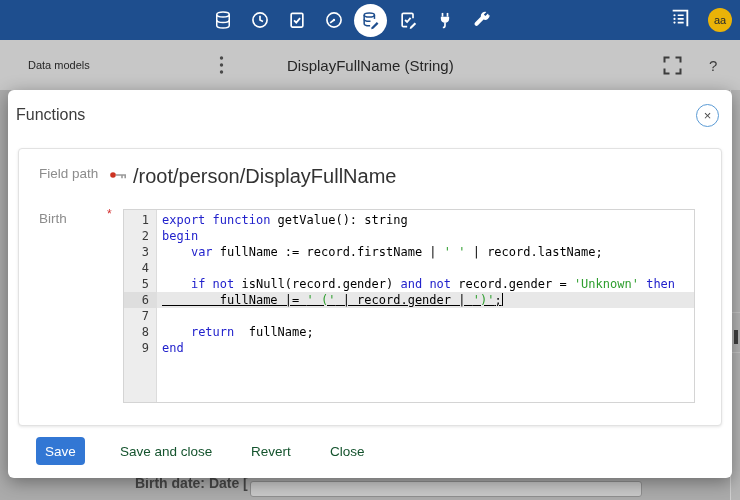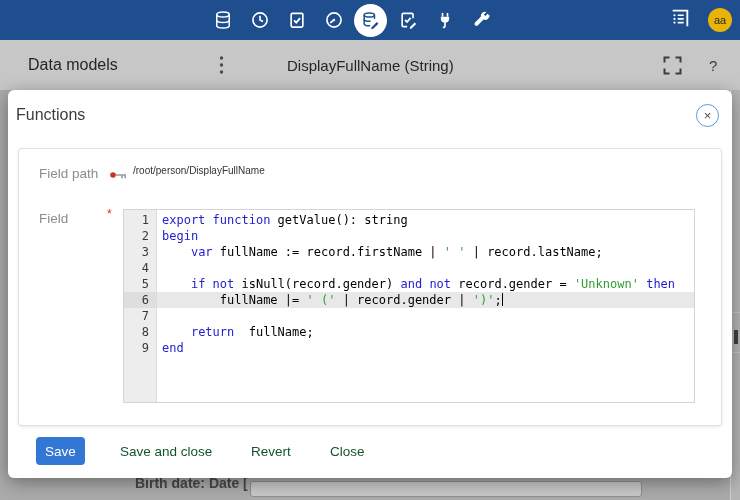--- a/index.html
+++ b/index.html
@@ -11,21 +11,21 @@
   .topbar { position:absolute; left:0; top:0; width:740px; height:40px; background:var(--topbar-bg,#1e4e8e); z-index:30; }
   .topbar-center { position:absolute; left:204px; top:0; height:40px; display:flex; }
   .icon-slot { width:37px; height:40px; display:flex; align-items:center; justify-content:center; cursor:pointer; }
   .icon-slot svg { display:block; }
   .active-bubble { width:33px; height:33px; border-radius:50%; background:#ffffff; display:flex; align-items:center; justify-content:center; }
   .topbar-right { position:absolute; right:8px; top:0; height:40px; display:flex; align-items:center; gap:17px; }
   .avatar { width:24px; height:24px; border-radius:50%; background:#eab308; color:#24282c; font-size:11px; display:flex; align-items:center; justify-content:center; }
 
   
   .toolbar { position:absolute; left:0; top:40px; width:740px; height:50px; background:#c7c7c7; z-index:10; }
-  .breadcrumb { position:absolute; left:28px; top:0; height:50px; display:flex; align-items:center; font-size:16px; color:#262626; }
+  .breadcrumb { position:absolute; left:28px; top:0; height:50px; display:flex; align-items:center; font-size:11px; color:#262626; }
   .kebab { position:absolute; left:212px; top:14px; width:18px; height:22px; display:flex; align-items:center; justify-content:center; cursor:pointer; }
   .page-title { position:absolute; left:287px; top:0; height:50px; display:flex; align-items:center; font-size:15px; color:#262626;text-align:center; }
   .fullscreen-btn { position:absolute; left:663px; top:16px; width:19px; height:19px; cursor:pointer; }
   .help-btn { position:absolute; left:709px; top:0; height:50px; display:flex; align-items:center; font-size:15px; color:#3d3d3d; cursor:pointer; }
 
   
   .backdrop { position:absolute; left:0; top:90px; width:740px; height:410px; background:#ababab; z-index:10; overflow:hidden; }
   .bg-form-text { position:absolute; left:135px; top:385px; font-size:14px; font-weight:bold; color:#474747; }
   .bg-input { position:absolute; left:250px; top:391px; width:392px; height:16px; background:#c9c9c9; border:1px solid #8f8f8f; border-radius:3px; }
   .bg-scroll { position:absolute; right:0; top:0; width:10px; height:410px; background:#b5b5b5; border-left:1px solid #cfcfcf; }
@@ -38,33 +38,33 @@
            box-shadow:0 4px 18px rgba(0,0,0,0.38); z-index:20; }
   .modal-title { position:absolute; left:8px; top:0; height:50px; display:flex; align-items:center; font-size:16px; color:#3c3c3c; }
   .modal-close { position:absolute; right:13px; top:14px; width:23px; height:23px; border-radius:50%; border:1px solid #5b9bd5;
                  background:#fff; color:#4a4a4a; font-size:13px; display:flex; align-items:center; justify-content:center; cursor:pointer; }
 
   .card { position:absolute; left:10px; top:58px; width:704px; height:278px; background:#fff; border:1px solid #e2e2e2;
           border-radius:4px; box-shadow:0 1px 3px rgba(0,0,0,0.10);padding-left:18px; }
   .fieldpath-row { position:absolute; left:0; top:16px; width:100%; height:20px; }
   .field-label { position:absolute; left:20px; top:1px; font-size:13.5px; color:#8c8c8c; }
   .key-ic { position:absolute; left:90px; top:3px; }
-  .field-value { position:absolute; left:114px; top:0; font-size:10px; color:#333333; }
+  .field-value { position:absolute; left:114px; top:0; font-size:20px; color:#333333; }
   .script-label { position:absolute; left:20px; top:62px; font-size:13.5px; color:#8c8c8c; }
   .required-star { position:absolute; left:88px; top:58px; font-size:12px; color:#d22d2d; }
 
   
   .editor { position:absolute; left:104px; top:60px; width:572px; height:194px; border:1px solid #d4d4d4; background:#fff;
             font-family:"DejaVu Sans Mono", monospace; font-size:12px; line-height:16px; overflow:hidden; }
   .gutter-bg { position:absolute; left:0; top:0; bottom:0; width:33px; background:#ededed; border-right:1px solid #dcdcdc; }
   .ed-lines { position:absolute; left:0; top:2px; width:100%; }
   .ed-row { display:flex; height:16px; }
   .ed-num { width:33px; flex:0 0 33px; text-align:right; padding-right:8px; color:#3a3a3a; }
   .ed-code { flex:1; white-space:pre; padding-left:5px; color:var(--tk-text,#000); }
-  .ed-row.active .ed-code { background:#e8e8e8; }
+  .ed-row.active .ed-code { background:#e8e8e8;text-decoration:underline; }
   .ed-row.active .ed-num { background:#dedede; }
   .tk-kw { color:var(--tk-kw,#2222cc); }
   .tk-str { color:var(--tk-str,#2e9e2e); }
   .tk-pl { color:var(--tk-text,#000); }
   .ed-caret { display:inline-block; width:1px; height:13px; background:#000; vertical-align:-2px; }
 
   
   .btn-save { position:absolute; left:28px; top:347px; width:49px; height:28px; background:var(--accent,#3277d4); color:#fff;
               border:none; border-radius:4px; font-size:13.5px; font-family:"Liberation Sans",sans-serif; cursor:pointer; }
   .btn-text { position:absolute; top:347px; height:28px; background:none; border:none; font-size:13.5px; color:#14532d;
@@ -201,21 +201,21 @@
         <span class="field-label">Field path</span>
         <span class="key-ic">
           <svg width="20" height="12" viewBox="0 0 20 12">
             <circle cx="4" cy="5" r="2.8" fill="#cc3322"></circle>
             <path d="M7 5 H17 M13 5 V8.2 M16.2 5 V8.2" stroke="#9a9a9a" stroke-width="1.6" fill="none"></path>
           </svg>
         </span>
         <span class="field-value">/root/person/DisplayFullName</span>
       </div>
 
-      <span class="script-label">Field</span>
+      <span class="script-label">Birth</span>
       <span class="required-star">*</span>
 
       <div class="editor">
         <div class="gutter-bg"></div>
         <div class="ed-lines">
             <div class="ed-row">
               <span class="ed-num">1</span>
               <span class="ed-code"><span class="tk-kw">export</span><span class="tk-pl"> </span><span class="tk-kw">function</span><span class="tk-pl"> getValue(): string</span></span>
             </div>
             <div class="ed-row">

